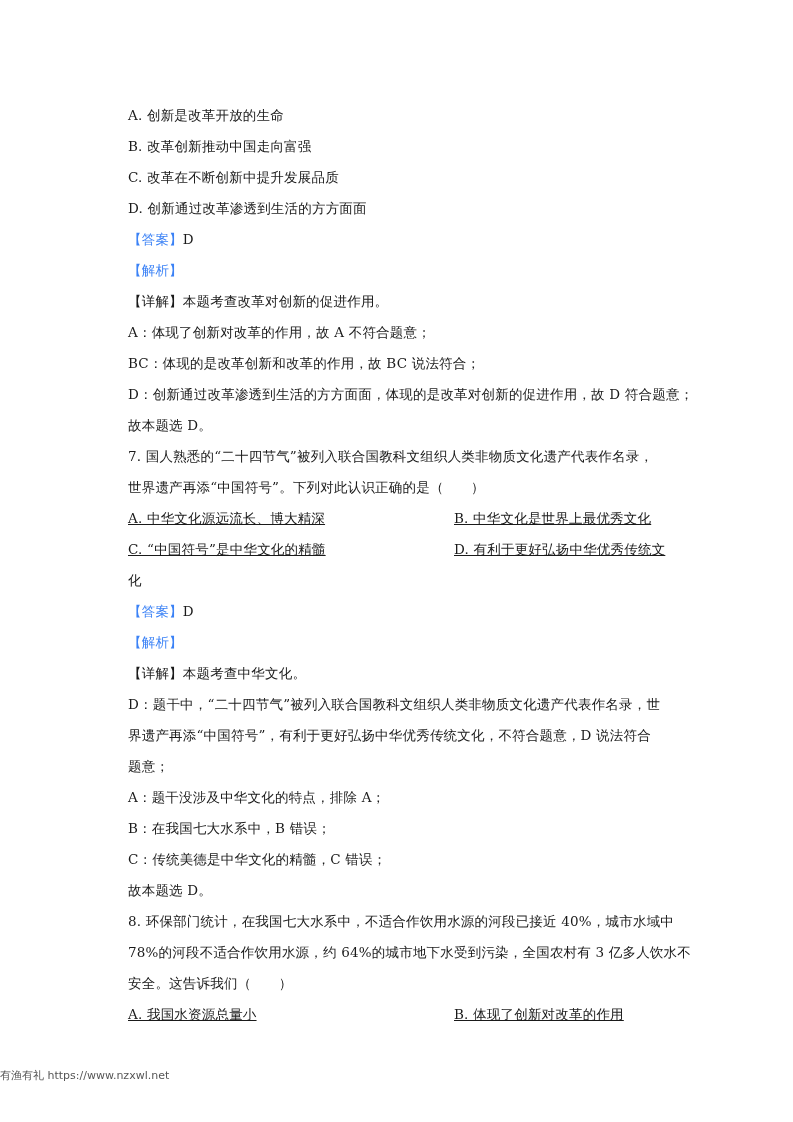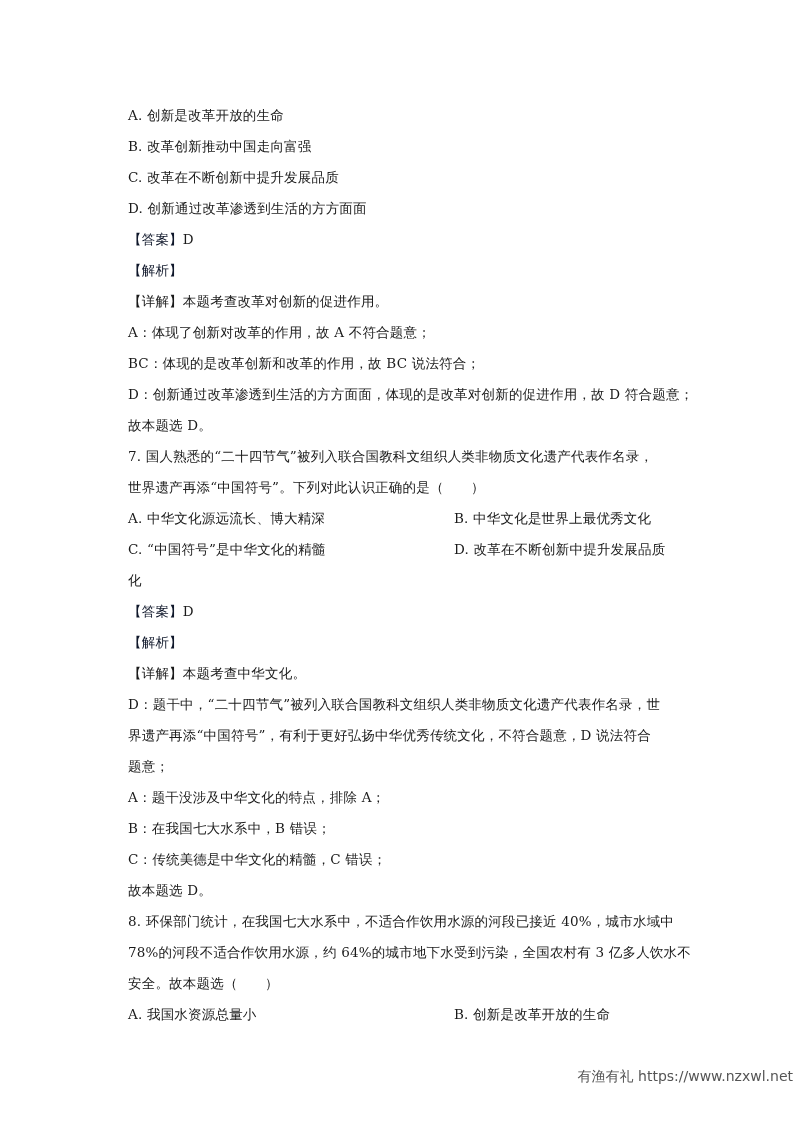--- a/index.html
+++ b/index.html
@@ -22,42 +22,43 @@
       width: 560px;
     }
     .line {
       font-size: 13.5px;
       line-height: 31px;
       height: 31px;
       white-space: nowrap;
       letter-spacing: 0.2px;
     }
     .label-blue {
-      color: #0f172a;
+      color: #3b82f6;
     }
     .label-dark {
       color: #1a1a1a;
     }
     .opt-row {
       display: flex;
+      text-decoration: underline;
     }
     .opt-left {
       width: 326px;
     }
     .opt-right {
       flex: 1;
     }
     .footer {
       position: absolute;
       left: 0;
       width: 793px;
       top: 1068px;
-      text-align: right;
+      text-align: left;
       font-family: "DejaVu Sans", "Liberation Sans", sans-serif;
-      font-size: 14px;
+      font-size: 11px;
       color: #555555;
     }
   </style>
 </head>
 <body>
 
 <div class="page">
 
   <div class="line">A.  创新是改革开放的生命</div>
   <div class="line">B.  改革创新推动中国走向富强</div>
@@ -79,21 +80,21 @@
   <div class="line">故本题选 D。</div>
 
   <div class="line">7. 国人熟悉的“二十四节气”被列入联合国教科文组织人类非物质文化遗产代表作名录，</div>
   <div class="line">世界遗产再添“中国符号”。下列对此认识正确的是（　　）</div>
   <div class="line opt-row">
     <span class="opt-left">A.  中华文化源远流长、博大精深</span>
     <span class="opt-right">B.  中华文化是世界上最优秀文化</span>
   </div>
   <div class="line opt-row">
     <span class="opt-left">C.  “中国符号”是中华文化的精髓</span>
-    <span class="opt-right">D.  改革在不断创新中提升发展品质</span>
+    <span class="opt-right">D.  有利于更好弘扬中华优秀传统文</span>
   </div>
   <div class="line">化</div>
 
   <div class="line">
     <span class="label-blue">【答案】</span><span>D</span>
   </div>
   <div class="line">
     <span class="label-blue">【解析】</span>
   </div>
   <div class="line">
@@ -102,20 +103,20 @@
   <div class="line">D：题干中，“二十四节气”被列入联合国教科文组织人类非物质文化遗产代表作名录，世</div>
   <div class="line">界遗产再添“中国符号”，有利于更好弘扬中华优秀传统文化，不符合题意，D 说法符合</div>
   <div class="line">题意；</div>
   <div class="line">A：题干没涉及中华文化的特点，排除 A；</div>
   <div class="line">B：在我国七大水系中，B 错误；</div>
   <div class="line">C：传统美德是中华文化的精髓，C 错误；</div>
   <div class="line">故本题选 D。</div>
 
   <div class="line">8. 环保部门统计，在我国七大水系中，不适合作饮用水源的河段已接近 40%，城市水域中</div>
   <div class="line">78%的河段不适合作饮用水源，约 64%的城市地下水受到污染，全国农村有 3 亿多人饮水不</div>
-  <div class="line">安全。故本题选（　　）</div>
+  <div class="line">安全。这告诉我们（　　）</div>
   <div class="line opt-row">
     <span class="opt-left">A.  我国水资源总量小</span>
-    <span class="opt-right">B.  创新是改革开放的生命</span>
+    <span class="opt-right">B.  体现了创新对改革的作用</span>
   </div>
 </div>
 
 <div class="footer">有渔有礼 https://www.nzxwl.net</div>
 
 </body></html>

